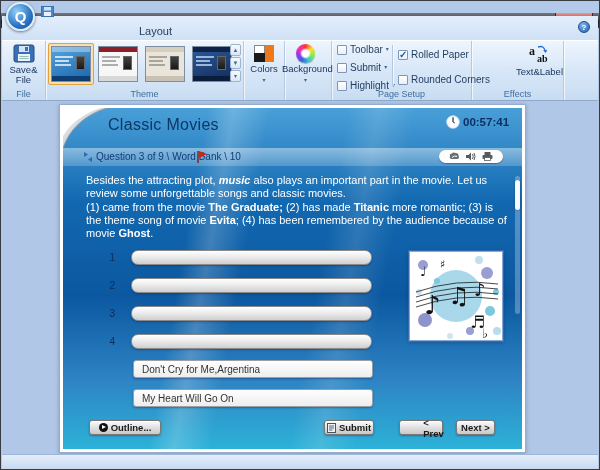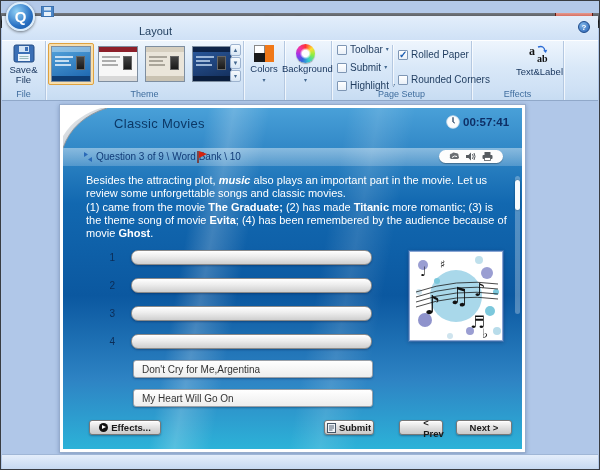--- a/index.html
+++ b/index.html
@@ -117,21 +117,21 @@
 
   .preview { position:absolute; left:57px; top:3px; width:467px; height:349px;
     background:#fff; border:1px solid #96accc; padding:3px; box-shadow:0 1px 4px rgba(40,70,120,.35); }
   .player { position:relative; width:459px; height:341px; overflow:hidden;
     background:
       linear-gradient(100deg, rgba(255,255,255,0) 28%, rgba(255,255,255,.20) 33%, rgba(255,255,255,0) 40%),
       linear-gradient(100deg, rgba(255,255,255,0) 55%, rgba(255,255,255,.13) 61%, rgba(255,255,255,0) 68%),
       linear-gradient(180deg, #49a0d8 0%, #1268b0 28%, #0b58a0 55%, #2e84c4 80%, #2cb2d8 100%); }
 
   .curl { position:absolute; top:0; left:0; }
-  .p-title { position:absolute; left:51px; top:8px; font-size:13px; color:#0c3866; letter-spacing:.3px; }
+  .p-title { position:absolute; left:45px; top:8px; font-size:16px; color:#0c3866; letter-spacing:.3px; }
   .timer-wrap { position:absolute; left:383px; top:7px; display:flex; align-items:center; gap:3px; }
   .timer-text { font-size:11.5px; font-weight:bold; color:#0e2f66; }
 
   .status-band { position:absolute; left:0; right:0; top:40px; height:18px;
     background:linear-gradient(rgba(255,255,255,.42), rgba(255,255,255,.20)); }
   .status-nav { position:absolute; left:20px; top:4px; }
   .status-text { position:absolute; left:33px; top:3px; font-size:10px; color:#123c78; }
   .status-flag { position:absolute; left:133px; top:2px; }
   .tool-pill { position:absolute; left:376px; top:2px; width:64px; height:13px; border-radius:7px;
     background:#fdfdfd; box-shadow:0 1px 1px rgba(0,0,0,.3); display:flex; align-items:center;
@@ -160,21 +160,21 @@
     line-height:17px; padding-left:8px; cursor:grab; }
 
   .p-btn { position:absolute; top:312px; height:15px; border-radius:3px;
     background:linear-gradient(#fcfcfc, #dedede 55%, #c9c9c9); border:1px solid #787878;
     box-shadow:inset 0 1px 0 #fff, 0 1px 2px rgba(0,20,60,.35);
     font-size:9.5px; font-weight:bold; color:#1a1a1a; display:flex; align-items:center;
     justify-content:center; gap:3px; cursor:pointer; }
   .btn-outline { left:26px; width:72px; }
   .btn-submit { left:261px; width:50px; }
   .btn-prev { left:336px; width:44px;padding-left:25px; }
-  .btn-next { left:393px; width:56px; }
+  .btn-next { left:393px; width:39px; }
   .outline-dot { width:9px; height:9px; border-radius:50%; background:#111; position:relative; flex:0 0 auto; }
   .outline-dot::after { content:""; position:absolute; left:3px; top:2px;
     border-left:4px solid #fff; border-top:2.5px solid transparent; border-bottom:2.5px solid transparent; }
 </style>
 </head>
 <body>
 
 <div class="window">
 
   <div class="titlebar">
@@ -431,21 +431,21 @@
             <text x="72" y="86" font-size="13" fill="#111" font-family="DejaVu Sans, sans-serif">♭</text>
             <text x="30" y="16" font-size="11" fill="#111" font-family="DejaVu Sans, sans-serif">♯</text>
           </svg>
         </div>
 
         <div class="wb-item" style="top:252px">Don't Cry for Me,Argentina</div>
         <div class="wb-item" style="top:281px">My Heart Will Go On</div>
 
         <div class="p-btn btn-outline">
           <span class="outline-dot"></span>
-          <span>Effects...</span>
+          <span>Outline...</span>
         </div>
         <div class="p-btn btn-submit">
           <svg width="9" height="10" viewBox="0 0 9 10">
             <rect x="0.5" y="0.5" width="8" height="9" fill="#eef3f8" stroke="#456" stroke-width="1"></rect>
             <line x1="2" y1="3" x2="7" y2="3" stroke="#456" stroke-width="0.9"></line>
             <line x1="2" y1="5" x2="7" y2="5" stroke="#456" stroke-width="0.9"></line>
             <line x1="2" y1="7" x2="5.5" y2="7" stroke="#456" stroke-width="0.9"></line>
           </svg>
           <span>Submit</span>
         </div>

